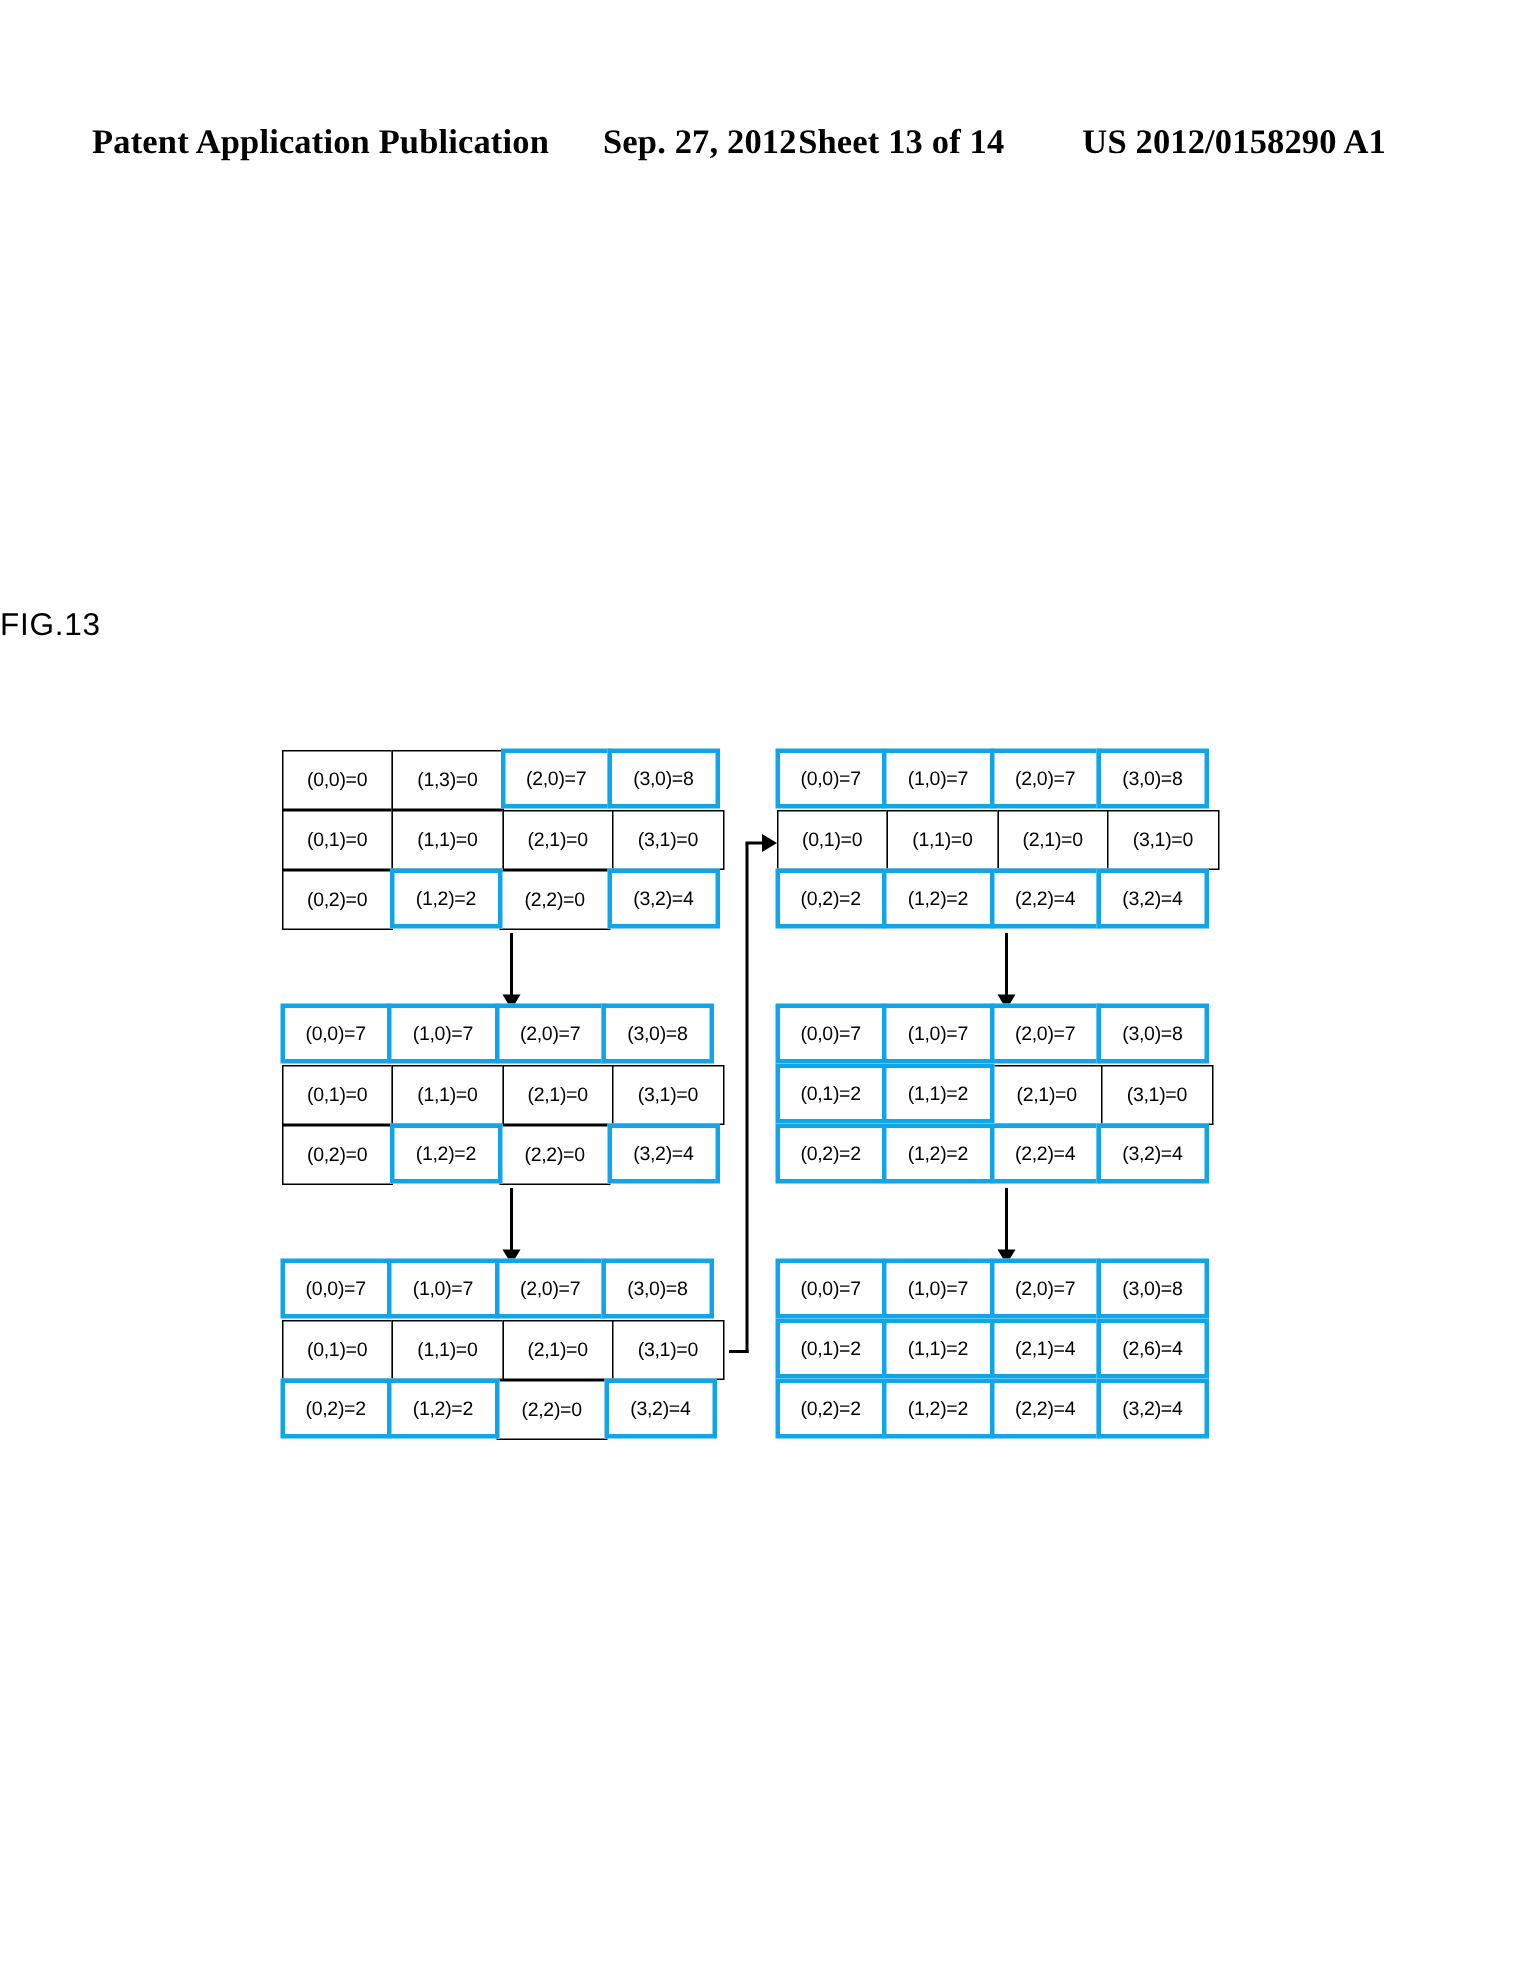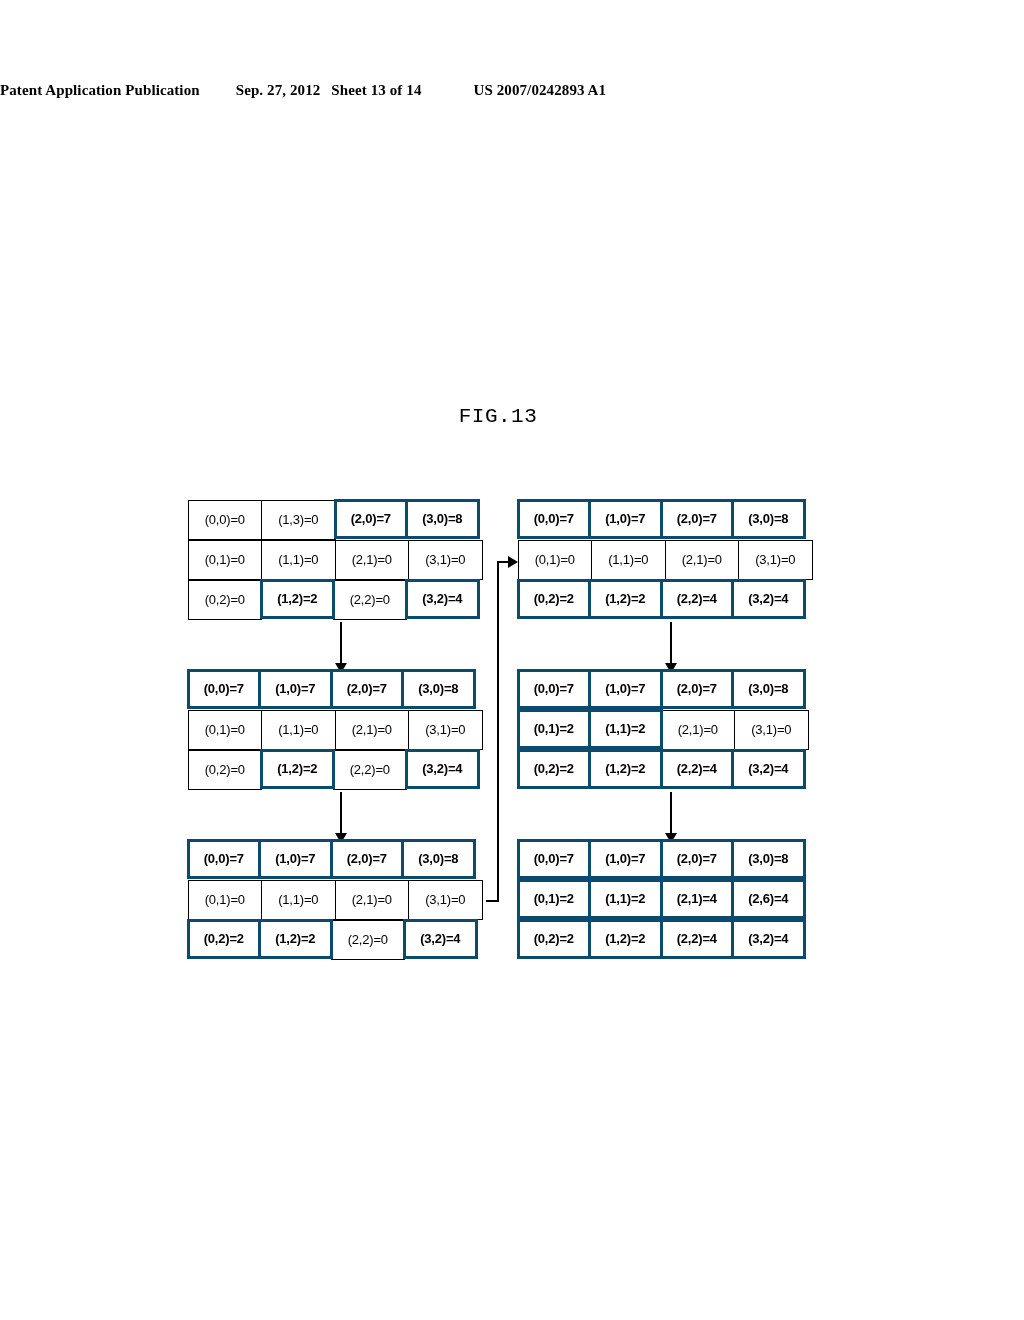--- a/index.html
+++ b/index.html
@@ -17,41 +17,40 @@
     overflow: hidden;
   }
 
   
   #page-header {
     position: absolute;
     left: 0;
     top: 82px;
     width: 924px;
     display: flex;
-    justify-content: flex-start;
+    justify-content: flex-end;
     align-items: baseline;
     font-family: "Liberation Serif", serif;
     font-weight: bold;
-    font-size: 15px;
+    font-size: 23px;
     letter-spacing: 0.1px;
     white-space: nowrap;
   }
   #page-header .hdr-pub   { margin-right: 36px; }
-  #page-header .hdr-date  { margin-right: 11px; }
+  #page-header .hdr-date  { margin-right: 1px; }
   #page-header .hdr-sheet { margin-right: 52px; }
   #page-header .hdr-patno { }
 
   
   #figure-label {
     position: absolute;
     left: 0;
     top: 405px;
     width: 996px;
-    text-align: center;
-    font-family: Liberation Mono, monospace;
+    font-family: Liberation Sans, sans-serif;
     font-size: 21px;
     letter-spacing: 0.5px;
   }
 
   
   #diagram {
     position: absolute;
     left: 0;
     top: 0;
     width: 1024px;
@@ -80,24 +79,23 @@
     font-family: "Liberation Sans", sans-serif;
     font-size: 13px;
     letter-spacing: -0.2px;
     background: #ffffff;
     border: 1px solid #000000;
     margin: -0.5px;
     position: relative;
     z-index: 1;
   }
   .grid-cell.bold {
-    border: 3px solid #0c4a6e;
+    border: 3px solid #0ea5e9;
     margin: -1.5px;
     z-index: 3;
-    font-weight: bold;
   }
 
   
   #grid-0 { left: 188px; top: 500px; }
   #grid-1 { left: 518px; top: 500px; }
   #grid-2 { left: 188px; top: 670px; }
   #grid-3 { left: 518px; top: 670px; }
   #grid-4 { left: 188px; top: 840px; }
   #grid-5 { left: 518px; top: 840px; }
 
@@ -159,21 +157,21 @@
     border-left: 10px solid #000000;
   }
 </style>
 </head>
 <body>
 
 <div id="page-header">
   <span class="hdr-pub">Patent Application Publication</span>
   <span class="hdr-date">Sep. 27, 2012</span>
   <span class="hdr-sheet">Sheet 13 of 14</span>
-  <span class="hdr-patno">US 2007/0242893 A1</span>
+  <span class="hdr-patno">US 2012/0158290 A1</span>
 </div>
 
 <div id="figure-label">FIG.13</div>
 
 <div id="diagram">
 
   <div class="grid-block" id="grid-0">
       <div class="grid-row">
         <div class="grid-cell">(0,0)=0</div>
         <div class="grid-cell">(1,3)=0</div>

